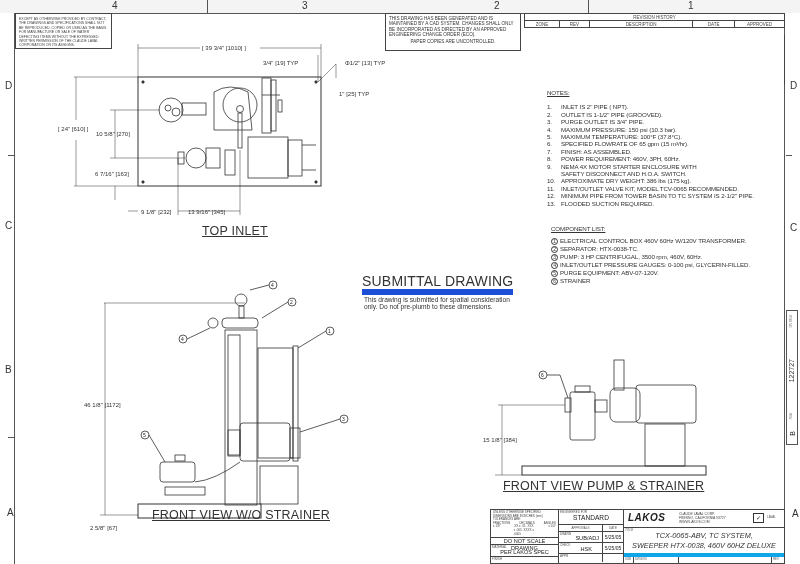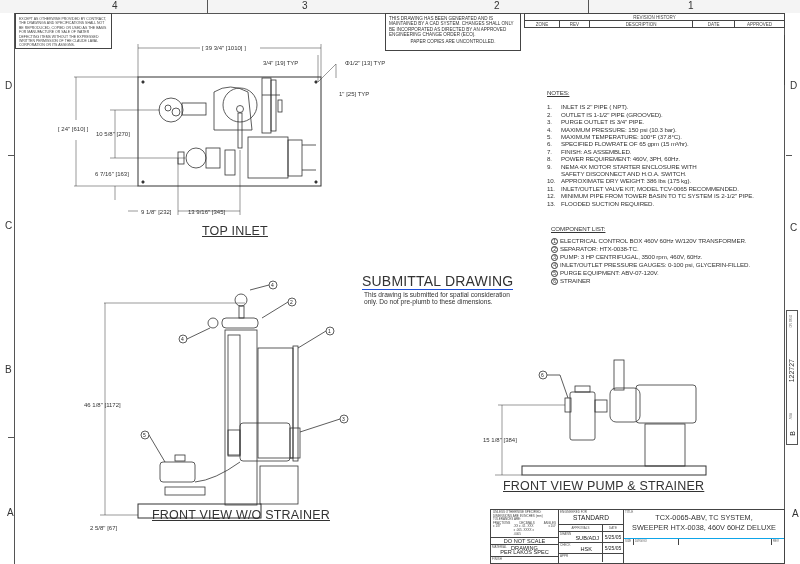--- a/index.html
+++ b/index.html
@@ -146,21 +146,21 @@
       <div><span class="circ">1</span><span>ELECTRICAL CONTROL BOX 460V 60Hz W/120V TRANSFORMER.</span></div>
       <div><span class="circ">2</span><span>SEPARATOR:  HTX-0038-TC.</span></div>
       <div><span class="circ">3</span><span>PUMP:  3 HP CENTRIFUGAL, 3500 rpm, 460V, 60Hz.</span></div>
       <div><span class="circ">4</span><span>INLET/OUTLET PRESSURE GAUGES:  0-100 psi, GLYCERIN-FILLED.</span></div>
       <div><span class="circ">5</span><span>PURGE EQUIPMENT:  ABV-07-120V.</span></div>
       <div><span class="circ">6</span><span>STRAINER</span></div>
     </div>
 </div>
 
 <div class="abs" style="left:362px;top:272px;width:170px;">
-  <div style="font-size:14px;color:#333;border-bottom:1px solid #1d4ed8;display:inline-block;letter-spacing:0.2px;">SUBMITTAL DRAWING</div>
+  <div style="font-size:14px;color:#333;border-bottom:6px solid #1d4ed8;display:inline-block;letter-spacing:0.2px;">SUBMITTAL DRAWING</div>
   <div style="font-size:6.6px;line-height:7.4px;color:#333;width:150px;margin-left:2px;margin-top:1px;">This drawing is submitted for spatial consideration only.  Do not pre-plumb to these dimensions.</div>
 </div>
 
 <svg width="800" height="564" fill="none" stroke="#333" stroke-width="0.8">
 
   <g>
     <rect x="138" y="77" width="183" height="109" stroke-width="1"></rect>
     <circle cx="143" cy="82" r="1.2" fill="#333"></circle>
     <circle cx="143" cy="182" r="1.2" fill="#333"></circle>
     <circle cx="316" cy="82" r="1.2" fill="#333"></circle>
@@ -345,21 +345,31 @@
     </div>
     <span style="width:20px;text-align:center;font-size:5px;line-height:11px">5/25/05</span>
   </div>
   <div style="display:flex;height:8px;">
     <span class="lbl" style="flex:1;padding-left:1px;border-right:1px solid #444">APPR</span>
     <span style="width:20px"></span>
   </div>
 </div>
 
 <div class="box" style="left:623px;top:509px;width:162px;height:55px;">
-  <div style="height:29px;border-bottom:1px solid #0ea5e9;position:relative;">
+  <div style="height:18px;border-bottom:1px solid #444;position:relative;">
+    <span class="abs" style="left:4px;top:2px;font-size:10px;font-weight:bold;letter-spacing:0.5px;color:#222;font-style:italic;">LAKOS</span>
+    <div class="abs" style="left:55px;top:2px;font-size:3.4px;line-height:4.2px;color:#444;">
+      <div>CLAUDE LAVAL CORP.</div>
+      <div>FRESNO, CALIFORNIA 93727</div>
+      <div>WWW.LAKOS.COM</div>
+    </div>
+    <div class="abs" style="left:129px;top:3px;width:11px;height:10px;border:1px solid #333;font-size:6px;text-align:center;line-height:8px;">✓</div>
+    <span class="abs" style="left:143px;top:5px;font-size:3px;color:#555">LAVAL</span>
+  </div>
+  <div style="height:29px;border-bottom:4px solid #0ea5e9;position:relative;font-style:italic;">
     <span class="lbl abs" style="left:1px;top:0">TITLE</span>
     <div class="abs" style="left:0;top:3px;width:160px;text-align:center;font-size:7.3px;line-height:10px;color:#333;">
       <div>TCX-0065-ABV, TC SYSTEM,</div>
       <div>SWEEPER HTX-0038, 460V 60HZ DELUXE</div>
     </div>
   </div>
   <div style="display:flex;height:6px;font-size:2.8px;color:#555;">
     <span style="width:10px;border-right:1px solid #444;padding-left:1px">SIZE</span>
     <span style="width:45px;border-right:1px solid #444;padding-left:1px">DWG NO</span>
     <span style="flex:1;border-right:1px solid #444"></span>

